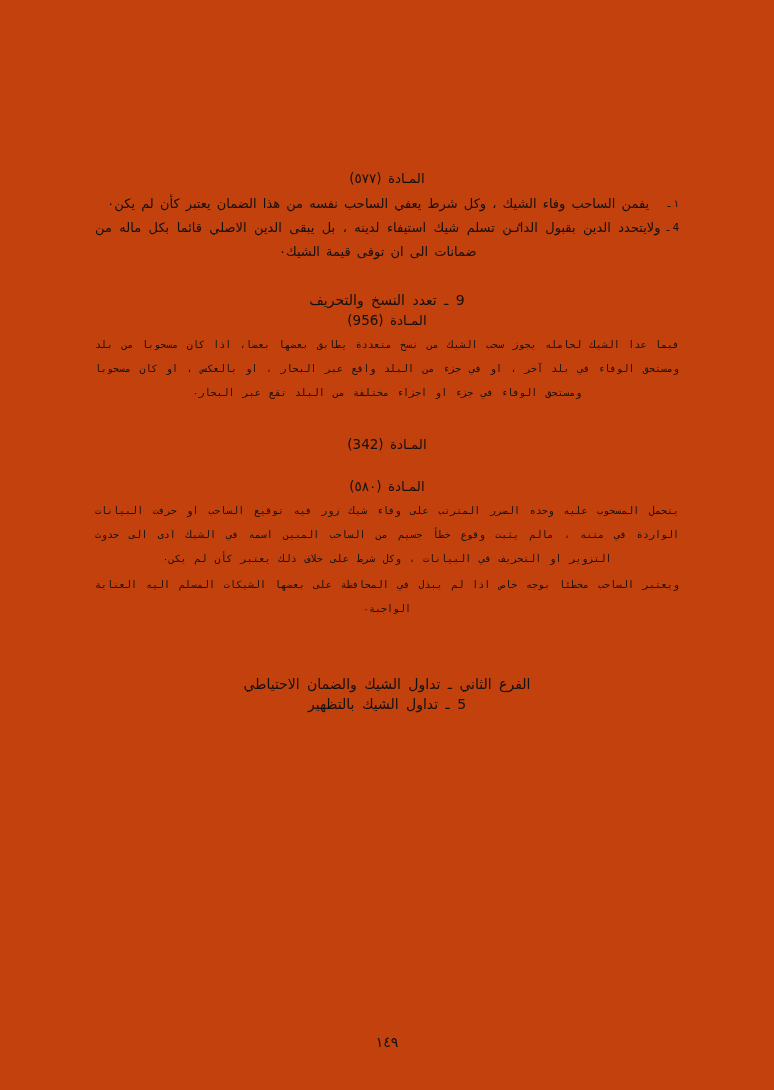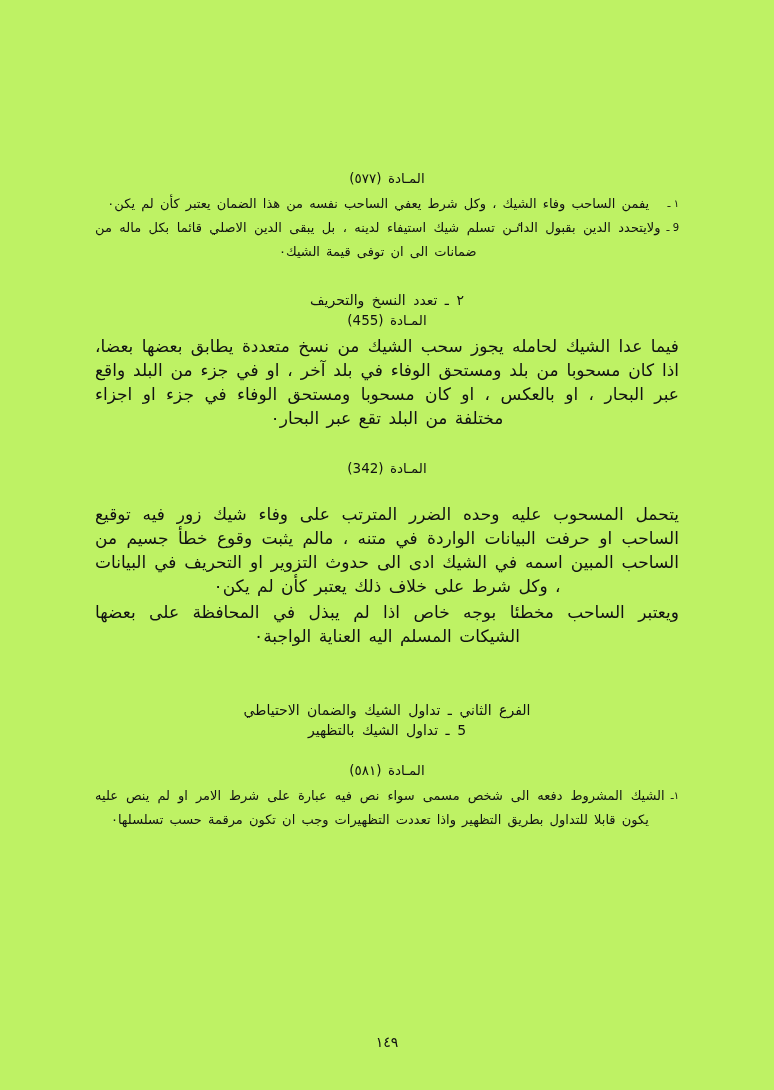--- a/index.html
+++ b/index.html
@@ -11,21 +11,21 @@
     width: 774px;
     height: 1090px;
     position: relative;
     font-family: "DejaVu Sans", "Liberation Sans", sans-serif;
     color: #111111;
     overflow: hidden;
   }
   .page {
     position: absolute;
     inset: 0;
-    background: #bef264;
+    background: #c2410c;
   }
   .content {
     position: absolute;
     top: 170px;
     left: 95px;
     right: 95px;
     direction: rtl;
     text-align: center;
   }
   .art-head {
@@ -39,27 +39,28 @@
     font-size: 14px;
     letter-spacing: 0.8px;
     text-align: center;
     margin: 16px 0 4px 0;
     word-spacing: 3px;
   }
   .section-head.sub {
     margin-top: 4px;
   }
   .para {
-    font-size: 17px;
+    font-size: 10px;
     line-height: 24px;
     text-align: justify;
     text-align-last: center;
     margin: 0 0 2px 0;
     word-spacing: 2px;
     letter-spacing: 0.3px;
+    font-family: Liberation Mono, monospace;
   }
   .para.block {
     margin-bottom: 10px;
   }
   .numbered {
     display: flex;
     flex-direction: row;
     gap: 6px;
     align-items: flex-start;
     justify-content: center;
@@ -99,58 +100,52 @@
 <div class="page">
   <div class="content">
 
     <div class="group">
       <div class="art-head">المـادة (٥٧٧)</div>
       <div class="numbered">
         <span class="num">١ ـ</span>
         <span class="txt">يفمن الساحب وفاء الشيك ، وكل شرط يعفي الساحب نفسه من هذا الضمان يعتبر كأن لم يكن٠</span>
       </div>
       <div class="numbered">
-        <span class="num">9 ـ</span>
+        <span class="num">4 ـ</span>
         <span class="txt">ولايتحدد الدين بقبول الداٸن تسلم شيك استيفاء لدينه ، بل يبقى الدين الاصلي قائما بكل ماله من ضمانات الى ان توفى قيمة الشيك٠</span>
       </div>
     </div>
 
     <div class="gap-sm"></div>
 
-    <div class="section-head">٢ ـ تعدد النسخ والتحريف</div>
+    <div class="section-head">9 ـ تعدد النسخ والتحريف</div>
 
     <div class="group">
-      <div class="art-head">المـادة (455)</div>
+      <div class="art-head">المـادة (956)</div>
       <div class="para block">فيما عدا الشيك لحامله يجوز سحب الشيك من نسخ متعددة يطابق بعضها بعضا، اذا كان مسحوبا من بلد ومستحق الوفاء في بلد آخر ، او في جزء من البلد واقع عبر البحار ، او بالعكس ، او كان مسحوبا ومستحق الوفاء في جزء او اجزاء مختلفة من البلد تقع عبر البحار٠</div>
     </div>
 
     <div class="gap-md"></div>
 
     <div class="group">
       <div class="art-head">المـادة (342)</div>
     </div>
 
     <div class="gap-md"></div>
 
     <div class="group">
+      <div class="art-head">المـادة (٥٨٠)</div>
       <div class="para">يتحمل المسحوب عليه وحده الضرر المترتب على وفاء شيك زور فيه توقيع الساحب او حرفت البيانات الواردة في متنه ، مالم يثبت وقوع خطأ جسيم من الساحب المبين اسمه في الشيك ادى الى حدوث التزوير او التحريف في البيانات ، وكل شرط على خلاف ذلك يعتبر كأن لم يكن٠</div>
       <div class="para block">ويعتبر الساحب مخطئا بوجه خاص اذا لم يبذل في المحافظة على بعضها الشيكات المسلم اليه العناية الواجبة٠</div>
     </div>
 
     <div class="gap-lg"></div>
 
     <div class="section-head">الفرع الثاني ـ تداول الشيك والضمان الاحتياطي</div>
     <div class="section-head sub">5 ـ تداول الشيك بالتظهير</div>
 
     <div class="gap-md"></div>
 
-    <div class="group">
-      <div class="art-head">المـادة (٥٨١)</div>
-      <div class="numbered">
-        <span class="num">١ـ</span>
-        <span class="txt">الشيك المشروط دفعه الى شخص مسمى سواء نص فيه عبارة على شرط الامر او لم ينص عليه يكون قابلا للتداول بطريق التظهير واذا تعددت التظهيرات وجب ان تكون مرقمة حسب تسلسلها٠</span>
-      </div>
-    </div>
 
   </div>
 
   <div class="folio">١٤٩</div>
 </div>
 
 </body></html>

